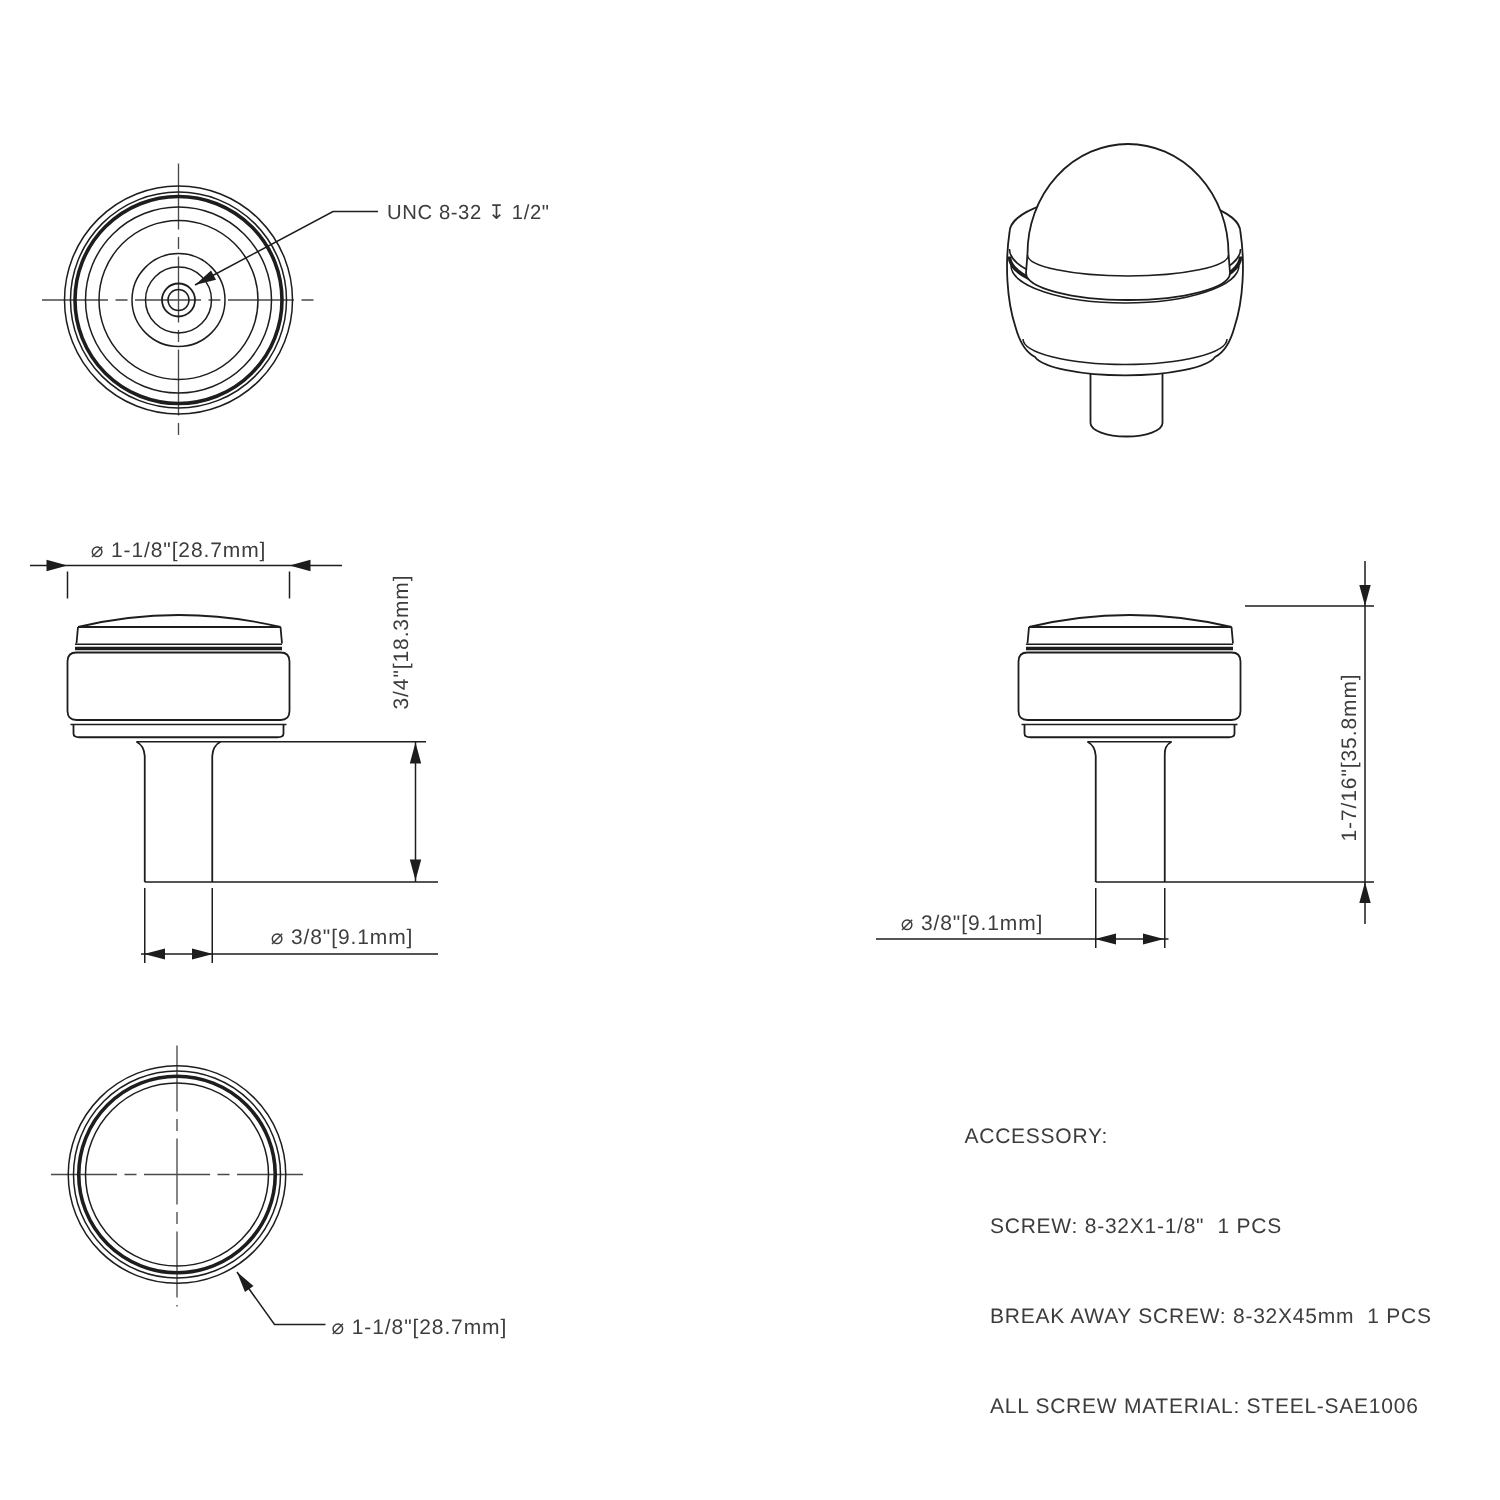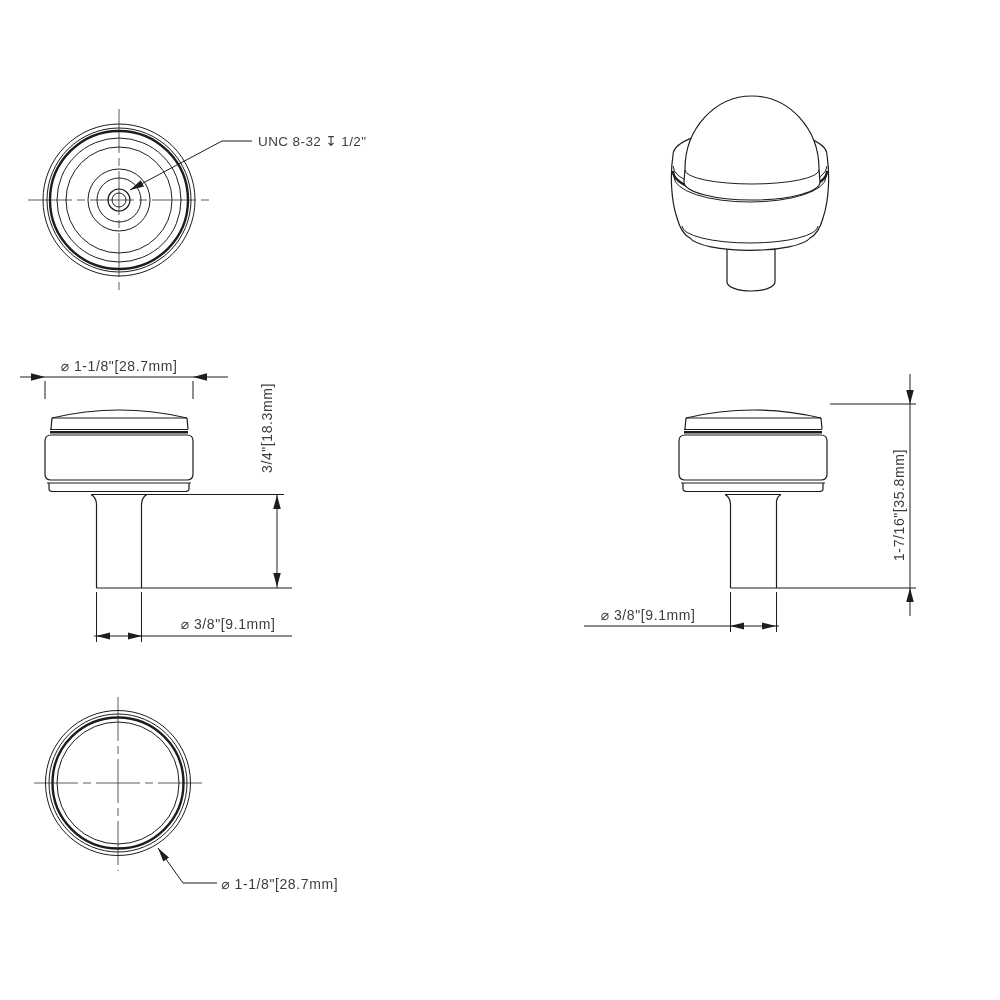--- a/index.html
+++ b/index.html
@@ -169,14 +169,20 @@
     </g>
     <g>
       <polyline class="ln-thin" points="158,848 183,883 217,883"></polyline>
       <path class="arrow" d="M158,848 L169,857.4 L163.3,861.4 Z"></path>
     </g>
     <text class="dimtext" x="221" y="889">⌀ 1-1/8"[28.7mm]</text>
   </g>
 
 </svg>
 
+<div id="accessory-block">
+  <div>ACCESSORY:</div>
+  <div class="acc-line">SCREW: 8-32X1-1/8"  1 PCS</div>
+  <div class="acc-line">BREAK AWAY SCREW: 8-32X45mm  1 PCS</div>
+  <div class="acc-line">ALL SCREW MATERIAL: STEEL-SAE1006</div>
+</div>
 
 </div>
 
 </body></html>

